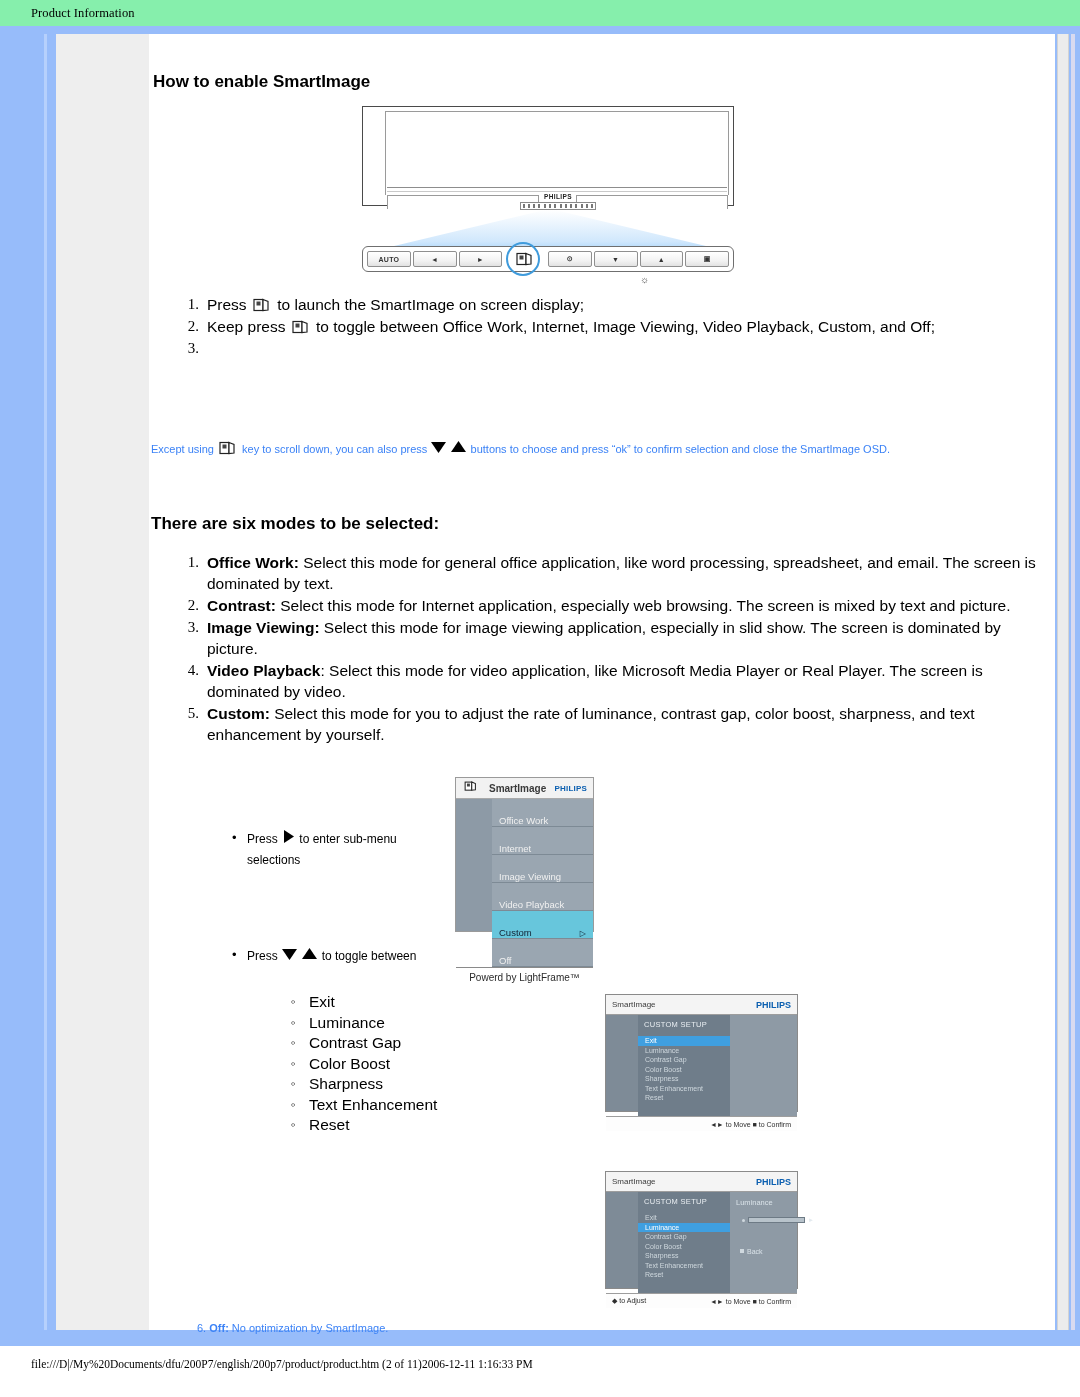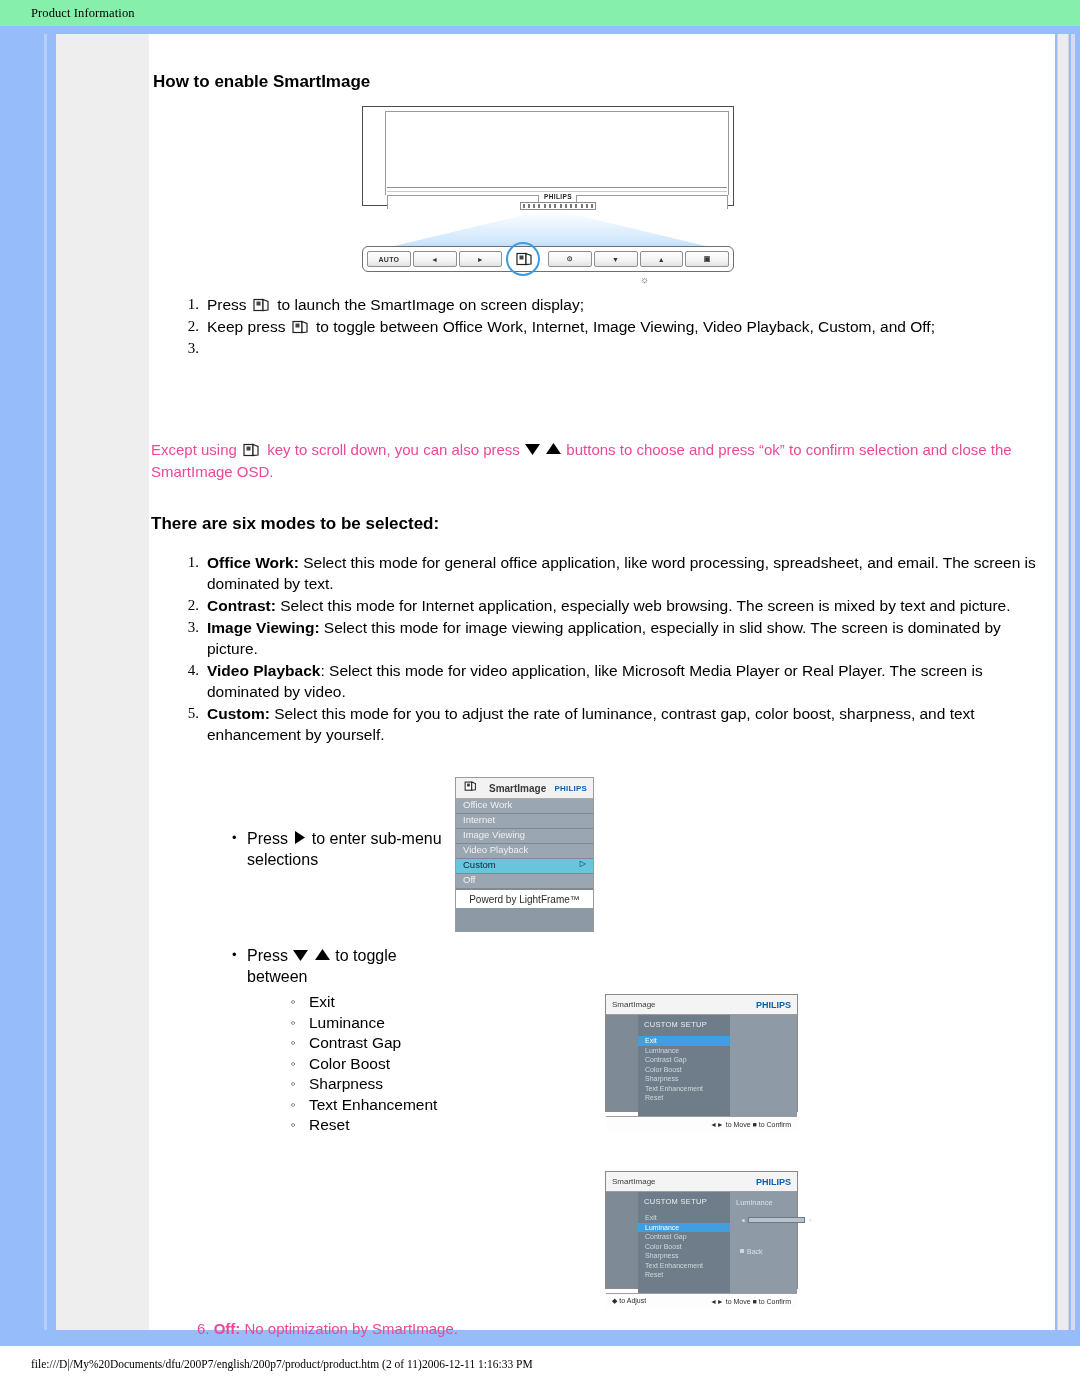--- a/index.html
+++ b/index.html
@@ -72,21 +72,21 @@
     font-size:11.5px; color:#000;
   }
 
   
   .sec-head {
     position:absolute;
     font-size:17px; font-weight:bold; color:#000;
     font-family:"Liberation Sans", sans-serif;
   }
   .body-txt {
-    font-size:15px; color:#ec4899; line-height:21px;
+    font-size:11px; color:#3b82f6; line-height:21px;
     font-family:"Liberation Sans", sans-serif;
   }
   .olist { position:absolute; margin:0; padding:0; list-style:none; }
   .olist li {
     position:relative; padding-left:30px; margin-bottom:1px;
     font-size:15.5px; line-height:21px; color:#000;
   }
   .olist li .num {
     position:absolute; left:0; top:0; width:22px; text-align:right;
     font-family:"Liberation Serif", serif; font-size:15px;
@@ -170,23 +170,23 @@
     border:1px solid #9a9a9a; background:#8d9aa6;
     font-family:"Liberation Sans", sans-serif;
   }
   .osd1 .hdr {
     height:21px; background:#f2f2f2; border-bottom:1px solid #aaa;
     display:flex; align-items:center; gap:5px; padding:0 6px;
     font-size:10px; color:#3a3a3a; font-weight:bold;
   }
   .osd1 .hdr .ph { margin-left:auto; color:#0b5fb0; font-size:8px; font-weight:bold; letter-spacing:.2px;}
   .osd1 .row {
-    height:15px; background:#9aa6b1; border-bottom:1px solid #7d8a95;
-    display:flex; align-items:flex-start; padding:0 7px;
-    font-size:9.5px; color:#f0f0f0;
+    height:28px; background:#9aa6b1; border-bottom:1px solid #7d8a95;
+    display:flex; align-items:flex-end; padding:0 7px;
+    font-size:9.5px; color:#f0f0f0;margin-left:36px;
   }
   .osd1 .row.sel { background:#67c6dc; color:#123; }
   .osd1 .row .arr { margin-left:auto; font-size:8px; }
   .osd1 .foot {
     height:19px; background:#ffffff; border-top:1px solid #8a8a8a;
     display:flex; align-items:center; justify-content:center;
     font-size:10px; color:#2a2a2a;
   }
 
   .osd2, .osd3 {
@@ -228,21 +228,21 @@
     height:15px; background:#fdfdfd; border-top:1px solid #9d9d9d;
     display:flex; align-items:center; padding:0 6px;
     font-size:7px; color:#2e2e2e;
   }
   .osd-foot .rightpart { margin-left:auto; }
 
   
   .bullets { position:absolute; left:232px; width:216px; }
   .bullets li {
     position:relative; list-style:none; padding-left:18px;
-    font-size:16px; line-height:20px; color:#000; margin-bottom:2px;
+    font-size:12px; line-height:20px; color:#000; margin-bottom:2px;
   }
   .bullets li:before {
     content:"\2022"; position:absolute; left:3px; top:-1px; font-size:13px;
   }
   .sublist { position:absolute; left:288px; margin:0; padding:0; }
   .sublist li {
     position:relative; list-style:none; padding-left:22px;
     font-size:15.5px; line-height:20.5px; color:#000;
   }
   .sublist li:before {

